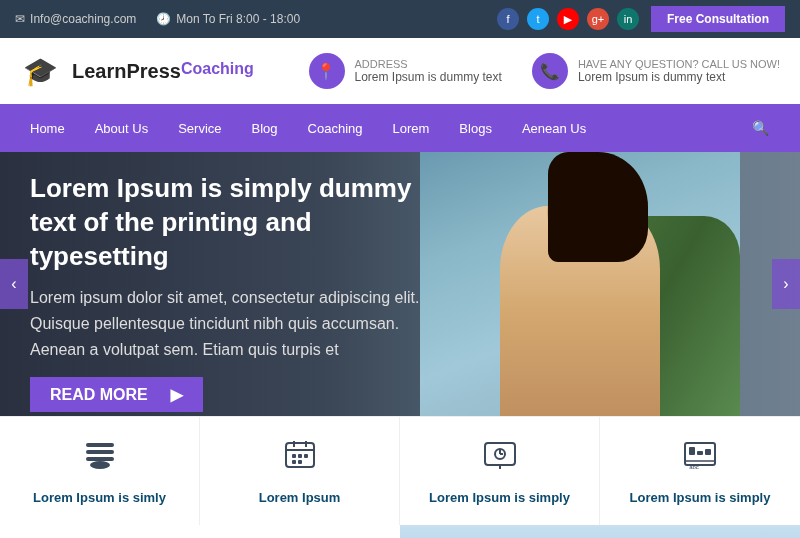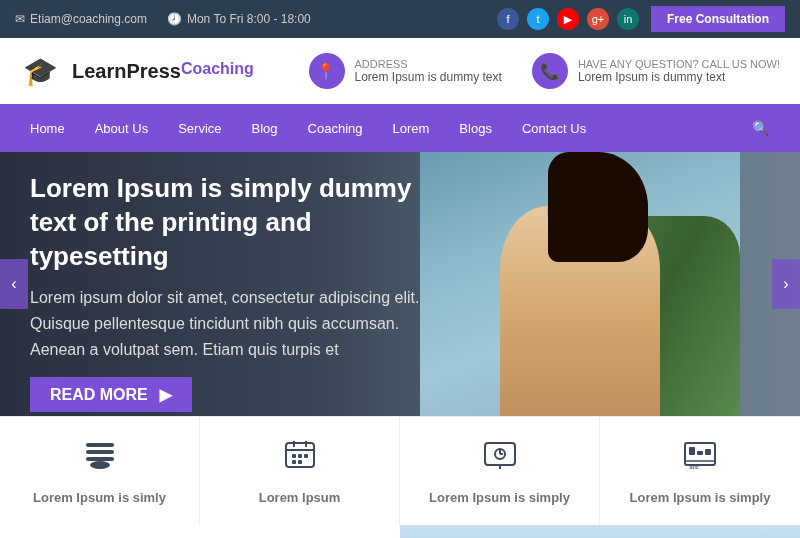--- a/index.html
+++ b/index.html
@@ -113,21 +113,21 @@
     .hero-title { font-size: 26px; font-weight: bold; line-height: 1.3; margin-bottom: 12px; }
     .hero-desc { font-size: 16px; color: #ddd; line-height: 1.6; margin-bottom: 15px; }
     .hero-btn {
       background: #7b4fd6;
       color: #fff;
       border: none;
       padding: 8px 20px;
       font-size: 12px;
       cursor: pointer;
       font-weight: bold;
-      display: flex; align-items: center; gap: 12px;
+      display: flex; align-items: center; gap: 23px;
     }
     .hero-btn span { font-size: 16px; }
 
     
     .hero-arrow {
       position: absolute; top: 50%; transform: translateY(-50%);
       width: 28px; height: 50px;
       background: rgba(120,80,200,0.8);
       color: #fff; display: flex; align-items: center; justify-content: center;
       font-size: 16px; cursor: pointer; z-index: 3;
@@ -143,21 +143,21 @@
     }
     .feature-item {
       padding: 20px 15px;
       text-align: center;
       border-right: 1px solid #eee;
       display: flex; flex-direction: column; align-items: center; gap: 10px;
       background: #fff;
     }
     .feature-item:last-child { border-right: none; }
     .feature-icon { font-size: 28px; color: #3d4a5c; }
-    .feature-label { font-size: 13px; font-weight: bold; color: #737373; }
+    .feature-label { font-size: 13px; font-weight: bold; color: #0c4a6e; }
 
     
     .about-section {
       display: grid;
       grid-template-columns: 1fr 1fr;
       background: #fff;
     }
     .about-left { padding: 25px 30px; }
     .about-heading {
       font-size: 18px; font-weight: bold; color: #333;
@@ -178,21 +178,21 @@
       overflow: hidden;
     }
   </style>
 </head>
 <body>
 
 <div class="top-bar">
   <div class="top-bar-left">
     <span>
       <span>✉</span>
-      <span>Etiam@coaching.com</span>
+      <span>Info@coaching.com</span>
     </span>
     <span>
       <span>🕗</span>
       <span>Mon To Fri 8:00 - 18:00</span>
     </span>
   </div>
   <div class="top-bar-right">
     <div class="social-icons">
       <div class="social-icon si-fb">f</div>
       <div class="social-icon si-tw">t</div>
@@ -233,21 +233,21 @@
 </div>
 
 <nav class="nav">
   <div class="nav-item">Home</div>
   <div class="nav-item">About Us</div>
   <div class="nav-item">Service</div>
   <div class="nav-item">Blog</div>
   <div class="nav-item">Coaching</div>
   <div class="nav-item">Lorem</div>
   <div class="nav-item">Blogs</div>
-  <div class="nav-item">Contact Us</div>
+  <div class="nav-item">Aenean Us</div>
   <div class="nav-search">🔍</div>
 </nav>
 
 <div class="hero">
   <div class="hero-bg" style="background: linear-gradient(to right, #2a3040 0%, #3a4555 40%, #5a7080 70%, #708090 100%);"></div>
 
   <div style="position:absolute;right:60px;top:0;bottom:0;width:320px;z-index:1;
               background:linear-gradient(160deg,#6a9ab0 0%,#8ab8c8 30%,#a0c8d8 60%,#90b0c0 100%);
               overflow:hidden;">
 

